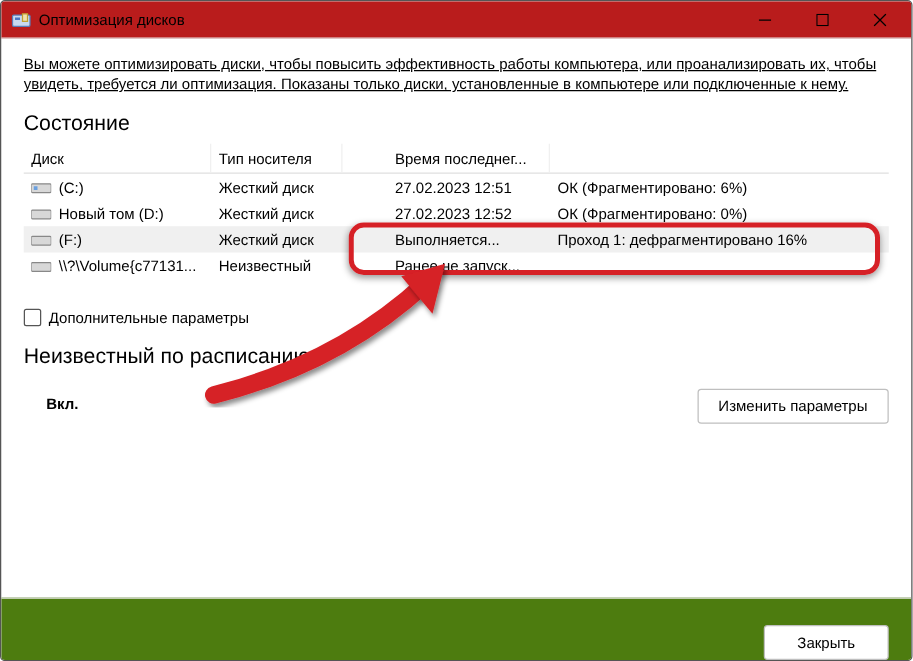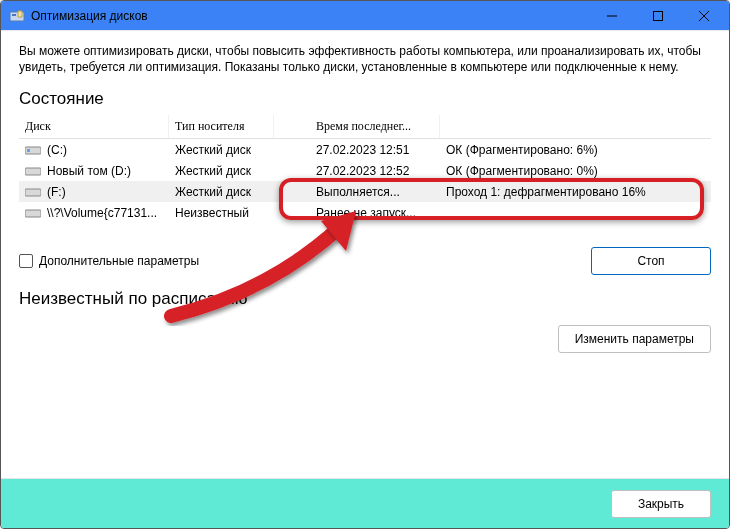--- a/index.html
+++ b/index.html
@@ -14,38 +14,38 @@
     border: 1px solid #555;
     border-radius: 4px;
     overflow: hidden;
     position: relative;
   }
   .titlebar {
     height: 30px;
     display: flex;
     align-items: center;
     padding: 0 2px 0 8px;
-    background: #3b82f6;
+    background: #b91c1c;
     border-bottom: 1px solid #e8e8e8;
   }
   .titlebar .app-icon { width: 16px; height: 16px; margin-right: 6px; display:flex; align-items:center; justify-content:center;}
   .titlebar .title { flex: 0 0 auto; font-size: 12px; }
   .titlebar .spacer { flex: 1; }
   .win-btn {
     width: 46px; height: 30px;
     display: flex; align-items: center; justify-content: center;
     color: #000;
   }
   .content { padding: 10px 18px; }
-  .intro { font-size: 12px; line-height: 1.35; margin: 2px 0 14px 0; color:#000; }
+  .intro { font-size: 12px; line-height: 1.35; margin: 2px 0 14px 0; color:#000;text-decoration:underline; }
   .section-label { font-size: 17px; margin: 6px 0 6px 0; }
   .table-wrap { border: 0; margin-top: 4px; }
   .thead, .trow { display: flex; align-items: center; height: 21px; }
   .thead { border-bottom: 1px solid #e0e0e0; height: 24px; }
-  .thead .cell { font-size: 12px; color: #000; padding: 0 6px; border-right: 1px solid #f0f0f0; height: 100%; display:flex; align-items:center; white-space: nowrap; font-family: Liberation Serif, serif;}
+  .thead .cell { font-size: 12px; color: #000; padding: 0 6px; border-right: 1px solid #f0f0f0; height: 100%; display:flex; align-items:center; white-space: nowrap;}
   .trow .cell { font-size: 12px; padding: 0 6px; white-space: nowrap; overflow: hidden; text-overflow: ellipsis;}
   .col-disk   { width: 150px; flex: 0 0 150px; display:flex; align-items:center; gap:6px;}
   .col-media  { width: 105px; flex: 0 0 105px; }
   .col-last   { width: 130px; flex: 0 0 130px; margin-left: 36px; }
   .col-state  { flex: 1; }
   .trow.sel { background: #f0f0f0; }
   .disk-icon { width:16px; height:12px; flex:0 0 16px; position:relative; }
   .disk-icon svg { display:block; }
   .adv-row { display: flex; align-items: center; margin-top: 24px; }
   .adv-row .chk { width: 14px; height: 14px; border: 1px solid #555; border-radius: 2px; margin-right: 6px; background:#fff;}
@@ -60,22 +60,22 @@
   .btn.primary { border-color: #0067c0; }
   .schedule-sec { margin-top: 14px; }
   .schedule-box { margin: 10px 0 0 0; padding: 6px 0 0 18px; }
   .schedule-box .row { display:flex; align-items:center; }
   .schedule-box .strong { font-weight: 600; margin-bottom: 4px; }
   .schedule-box .txt { max-width: 500px; white-space: nowrap; overflow: hidden; text-overflow: ellipsis; }
   .schedule-box .freq { margin-top: 10px; }
   .footer {
     position: absolute; left: 0; right: 0; bottom: 0;
     height: 50px; border-top: 1px solid #e5e5e5;
-    background: #5eead4;
-    display: flex; align-items: center; justify-content: flex-end;
+    background: #4d7c0f;
+    display: flex; align-items: flex-end; justify-content: flex-end;
     padding: 0 18px;
   }
   
   .hl {
     position: absolute;
     border: 4px solid #d62026;
     border-radius: 12px;
     box-shadow: 0 2px 6px rgba(0,0,0,.4);
     pointer-events: none;
   }
@@ -176,28 +176,28 @@
         <span>\\?\Volume{c77131...</span>
       </div>
       <div class="cell col-media">Неизвестный</div>
       <div class="cell col-last">Ранее не запуск...</div>
     </div>
   </div>
 
   <div class="adv-row">
     <span class="chk"></span>
     <span class="lbl">Дополнительные параметры</span>
-    <span class="btn primary" style="min-width:120px;">Стоп</span>
   </div>
 
   <div class="schedule-sec">
     <div class="section-label">Неизвестный по расписанию</div>
     <div class="schedule-box">
       <div class="row">
         <div style="flex:1">
+          <div class="strong">Вкл.</div>
         </div>
         <span class="btn">Изменить параметры</span>
       </div>
     </div>
   </div>
 </div>
 
 <div class="footer">
   <span class="btn">Закрыть</span>
 </div>

